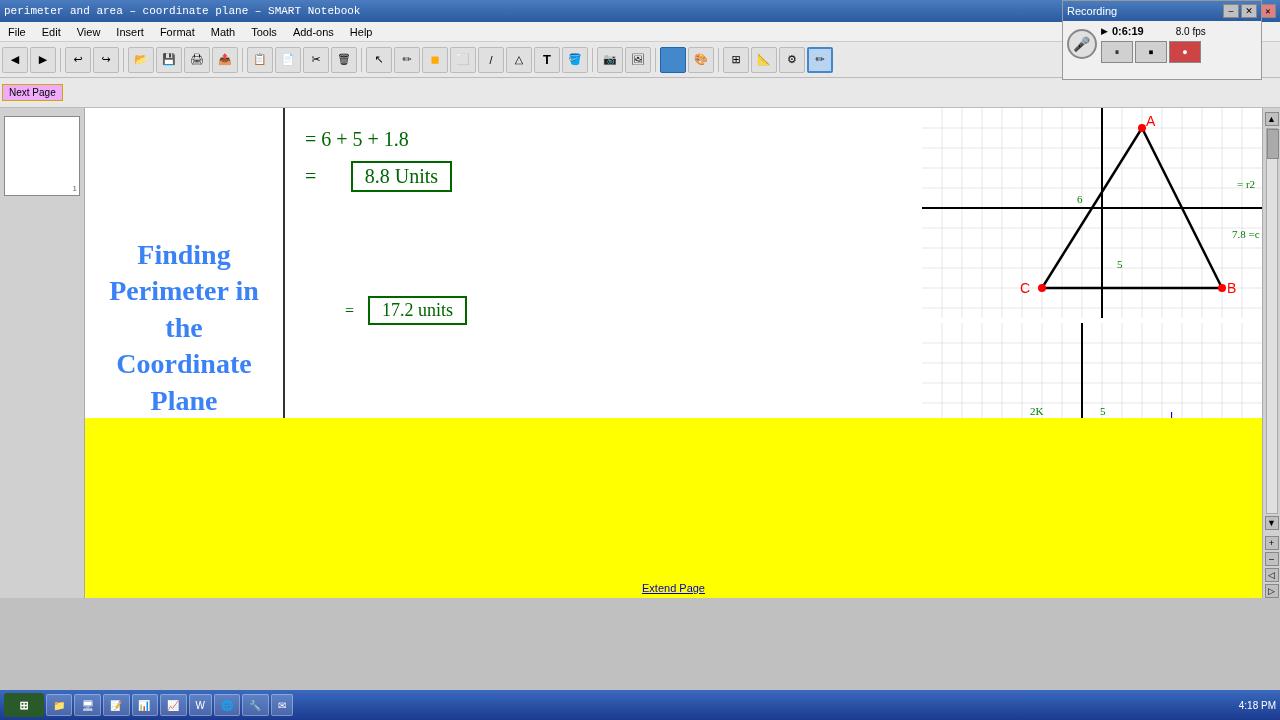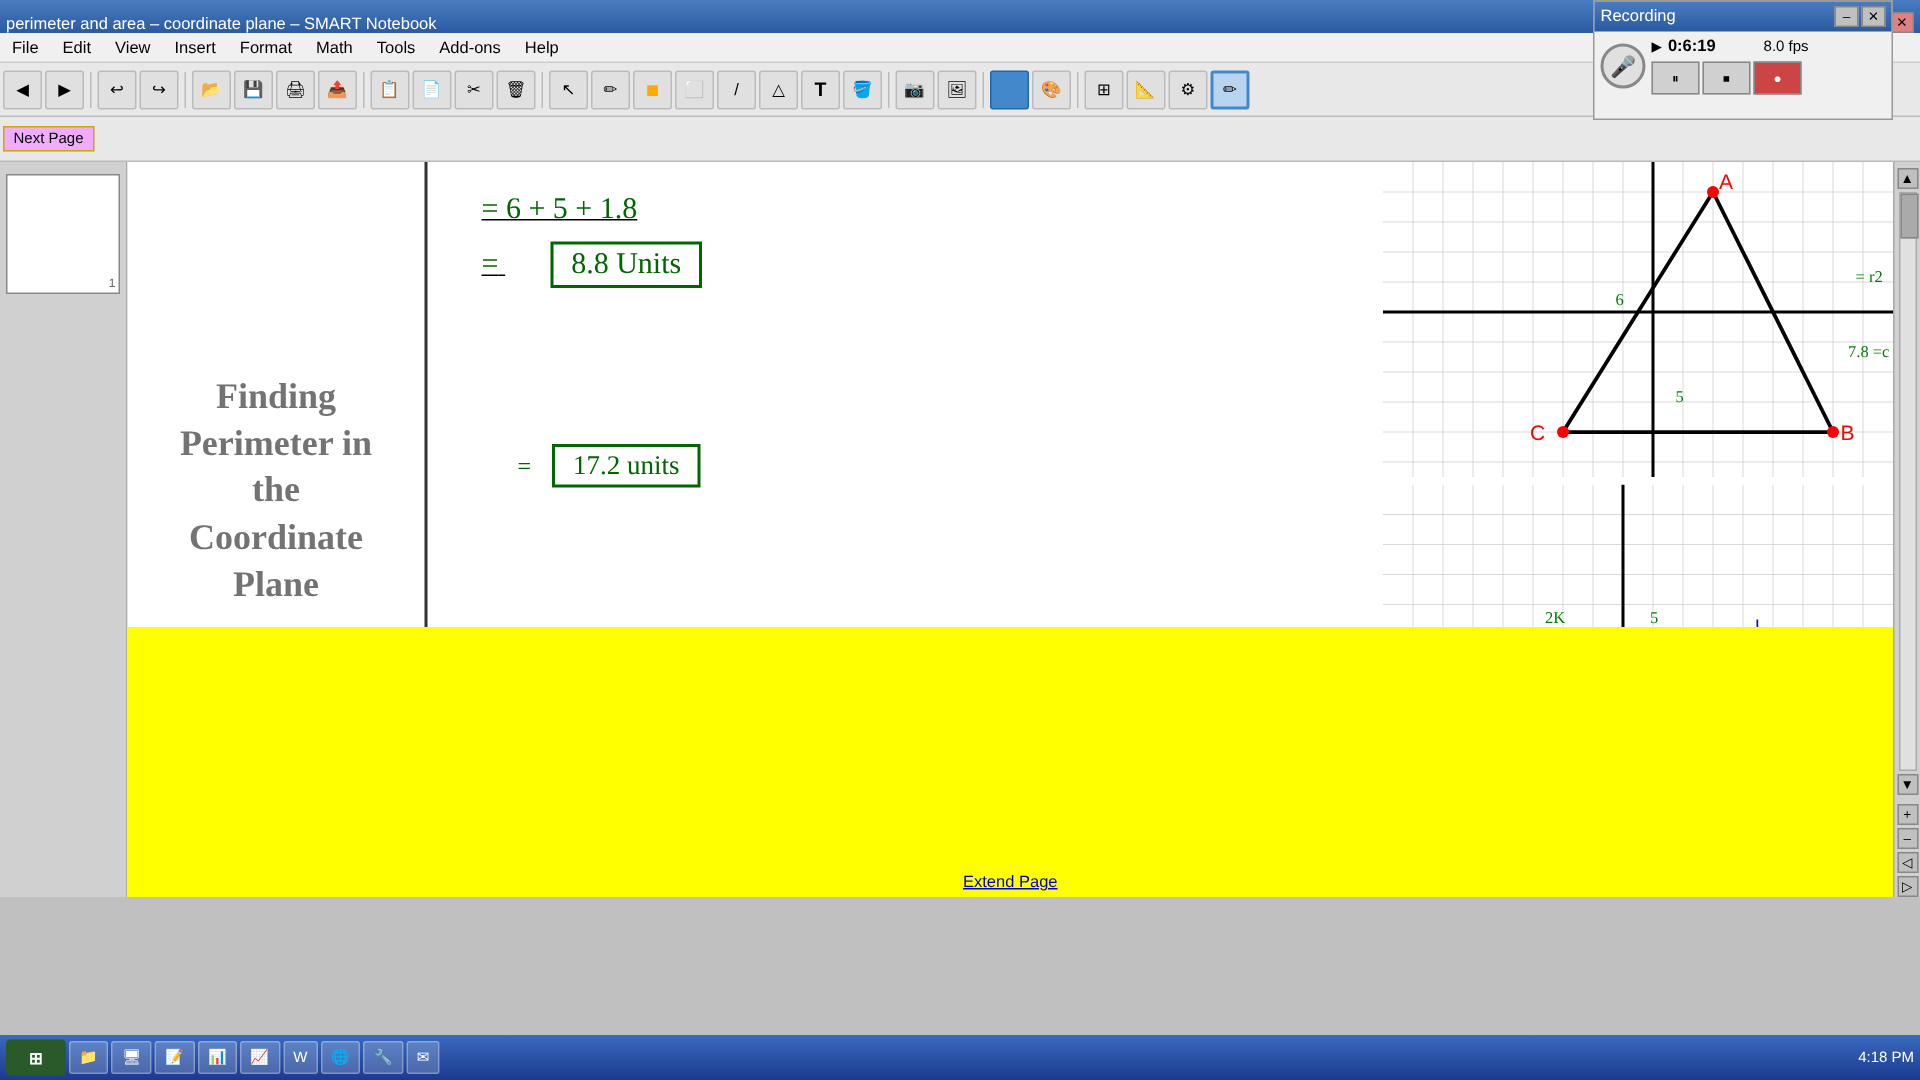--- a/index.html
+++ b/index.html
@@ -3,25 +3,26 @@
   <meta charset="utf-8">
   <style>
     * { margin: 0; padding: 0; box-sizing: border-box; }
     body { width: 1280px; height: 720px; overflow: hidden; font-family: Arial, sans-serif; background: #c0c0c0; }
 
     
     .title-bar {
       height: 22px;
       background: linear-gradient(to bottom, #4a7cbf, #2a5a9f);
       display: flex;
-      align-items: flex-end;
+      align-items: center;
       justify-content: space-between;
       padding: 0 4px;
       color: white;
       font-size: 11px;
+      font-family: Liberation Mono, monospace;
     }
     .title-bar-left { display: flex; align-items: center; gap: 4px; }
     .title-bar-controls { display: flex; gap: 2px; }
     .title-btn {
       width: 16px; height: 14px;
       background: #c0c0c0;
       border: 1px solid #888;
       font-size: 9px;
       display: flex; align-items: center; justify-content: center;
       cursor: pointer;
@@ -157,42 +158,41 @@
       left: 0; top: 0;
       width: 200px;
       height: 440px;
       border-right: 2px solid #333;
       display: flex;
       align-items: center;
       justify-content: center;
       text-align: center;
     }
     .title-text {
-      font-size: 24px;
+      font-size: 28px;
       font-weight: bold;
-      color: #737373;
+      color: #3b82f6;
       line-height: 1.3;
       font-family: 'Times New Roman', serif;
     }
 
     
     .math-content {
       position: absolute;
       left: 200px; top: 0;
       right: 0; bottom: 0;
     }
 
     
     .eq-area-top {
       position: absolute;
-      top: 0; left: 16px;
+      top: 0; left: 0;
       width: 580px;
       height: 160px;
       padding: 10px 20px;
-      text-decoration: underline;
     }
 
     .handwritten {
       font-family: 'Comic Sans MS', cursive;
       color: #006600;
     }
 
     .eq-line1 { font-size: 18px; margin-top: 10px; }
     .eq-line2 { font-size: 18px; margin-top: 4px; }
 

